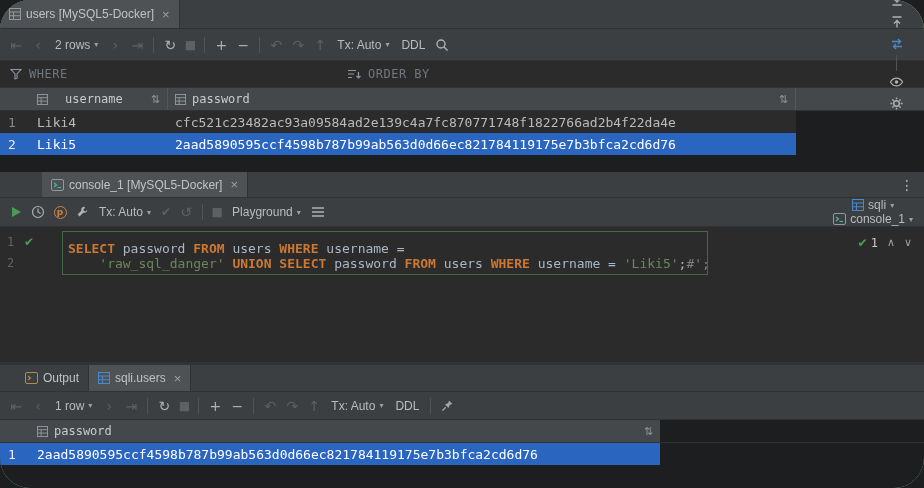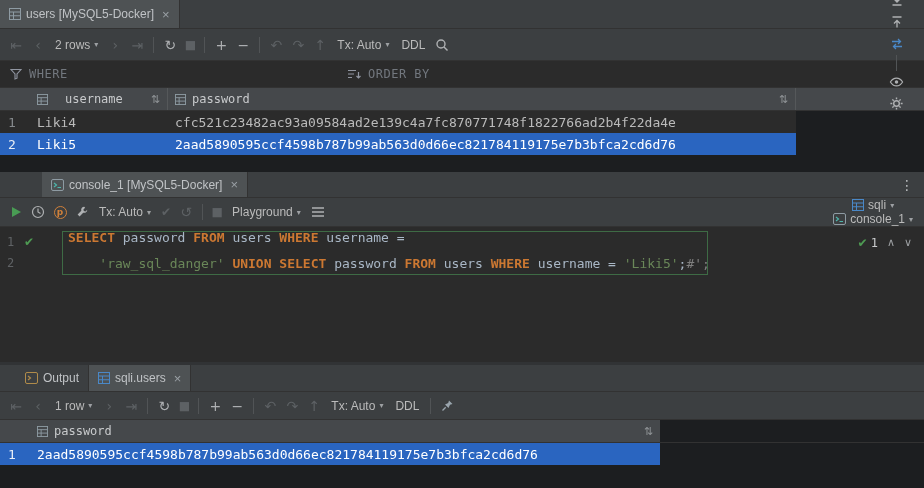--- a/index.html
+++ b/index.html
@@ -1,21 +1,21 @@
 <!DOCTYPE html>
 <html><head>
 <meta charset="utf-8">
 <style>
   * { box-sizing: border-box; margin: 0; padding: 0; }
   html,body { background:#1c1e20; }
   .app {
     position: relative; width: 924px; height: 488px;
     background: #86efac; overflow: hidden;
     font-family: "Liberation Sans", "DejaVu Sans", sans-serif;
-    font-size: 12px; color: #bbbbbb;
+    font-size: 12px; color: #bbbbbb; border-radius: 30px;
   }
   
   .tabbar { background:#3c3f41; border-bottom:1px solid #323232; display:flex; align-items:stretch; }
   .tabbar1 { height:29px; }
   .tabbar2 { height:26px;padding-left:42px; }
   .tabbar3 { height:27px; padding-left:16px; }
   .tab { display:flex; align-items:center; gap:5px; padding:0 9px; border-right:1px solid #323232; color:#c0c3c6; }
   .tab.active { background:#4e5254; }
   .tab .close { color:#9aa0a5; font-size:13px; margin-left:3px; line-height:1; }
   .kebab { margin-left:auto; align-self:center; padding:0 10px; color:#b9bcbe; font-size:14px; font-family:"DejaVu Sans",sans-serif; }
@@ -310,21 +310,21 @@
         <span class="chev">▾</span>
       </span>
     </span>
   </div>
 
   <div class="editor">
     <span class="lnum" style="top:5px;">1</span>
     <span class="lnum" style="top:26px;">2</span>
     <span class="gcheck" style="top:5px;">✔</span>
     <div class="stmt-box"></div>
-    <div class="eline" style="top:0;"><span class="tok-kw">SELECT</span><span class="tok-id"> password </span><span class="tok-kw">FROM</span><span class="tok-id"> users </span><span class="tok-kw">WHERE</span><span class="tok-id"> username =</span></div>
+    <div class="eline" style="top:11px;"><span class="tok-kw">SELECT</span><span class="tok-id"> password </span><span class="tok-kw">FROM</span><span class="tok-id"> users </span><span class="tok-kw">WHERE</span><span class="tok-id"> username =</span></div>
     <div class="eline" style="top:26px;"><span class="tok-id">    </span><span class="tok-str">'raw_sql_danger'</span><span class="tok-id"> </span><span class="tok-kw">UNION</span><span class="tok-id"> </span><span class="tok-kw">SELECT</span><span class="tok-id"> password </span><span class="tok-kw">FROM</span><span class="tok-id"> users </span><span class="tok-kw">WHERE</span><span class="tok-id"> username = </span><span class="tok-str">'Liki5'</span><span class="tok-id">;</span><span class="tok-cmt">#';</span></div>
     <div class="exec">
       <span class="chk">✔</span>
       <span class="n">1</span>
       <span class="ch">∧</span>
       <span class="ch">∨</span>
     </div>
   </div>
 
   <div class="splitter"></div>

